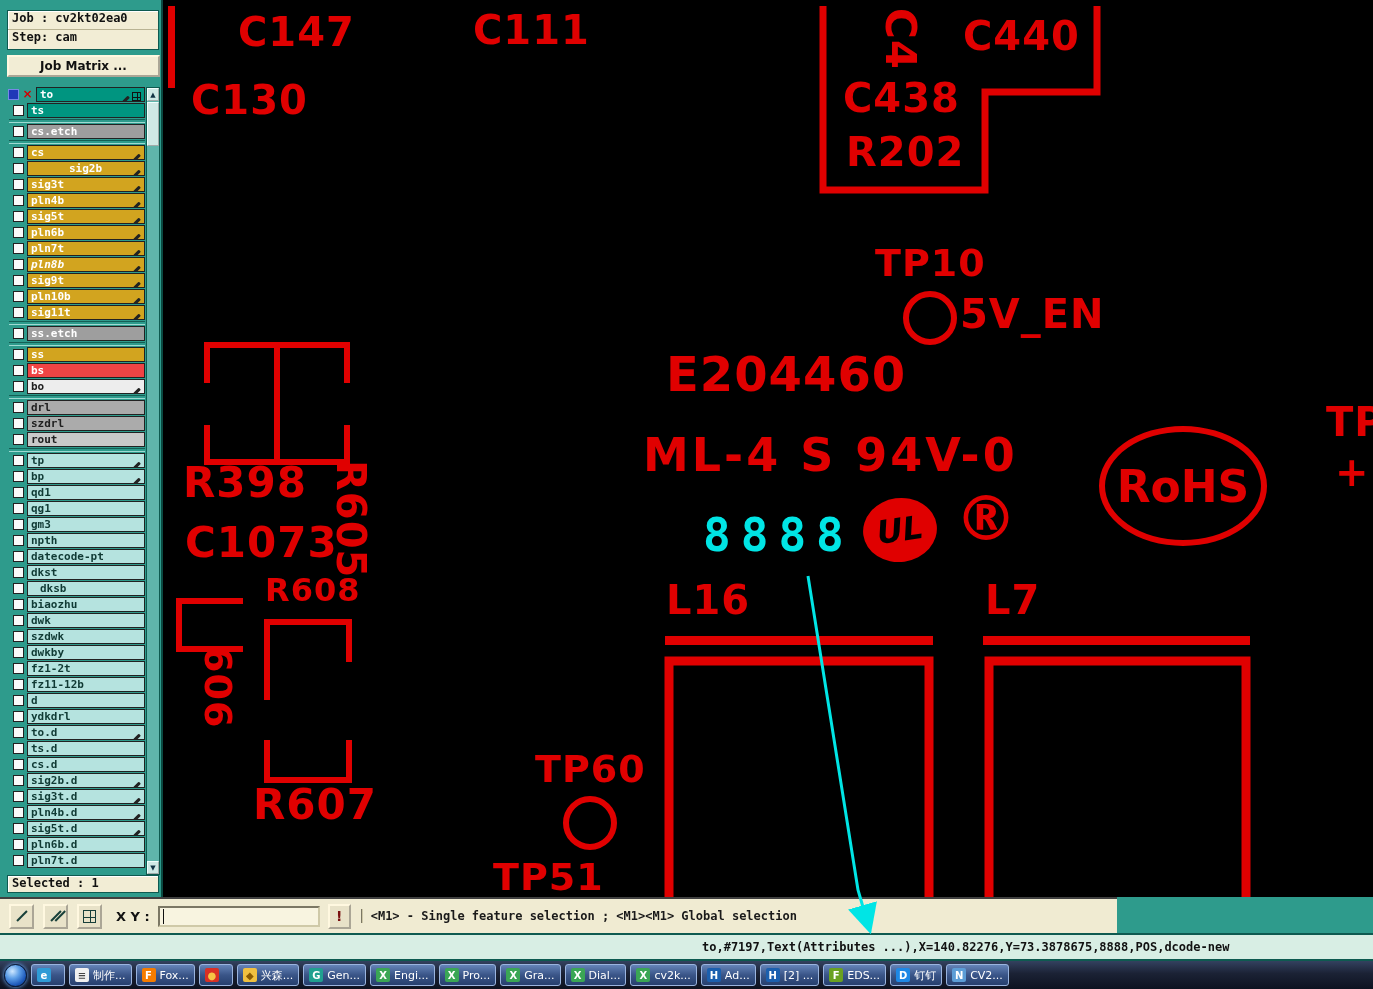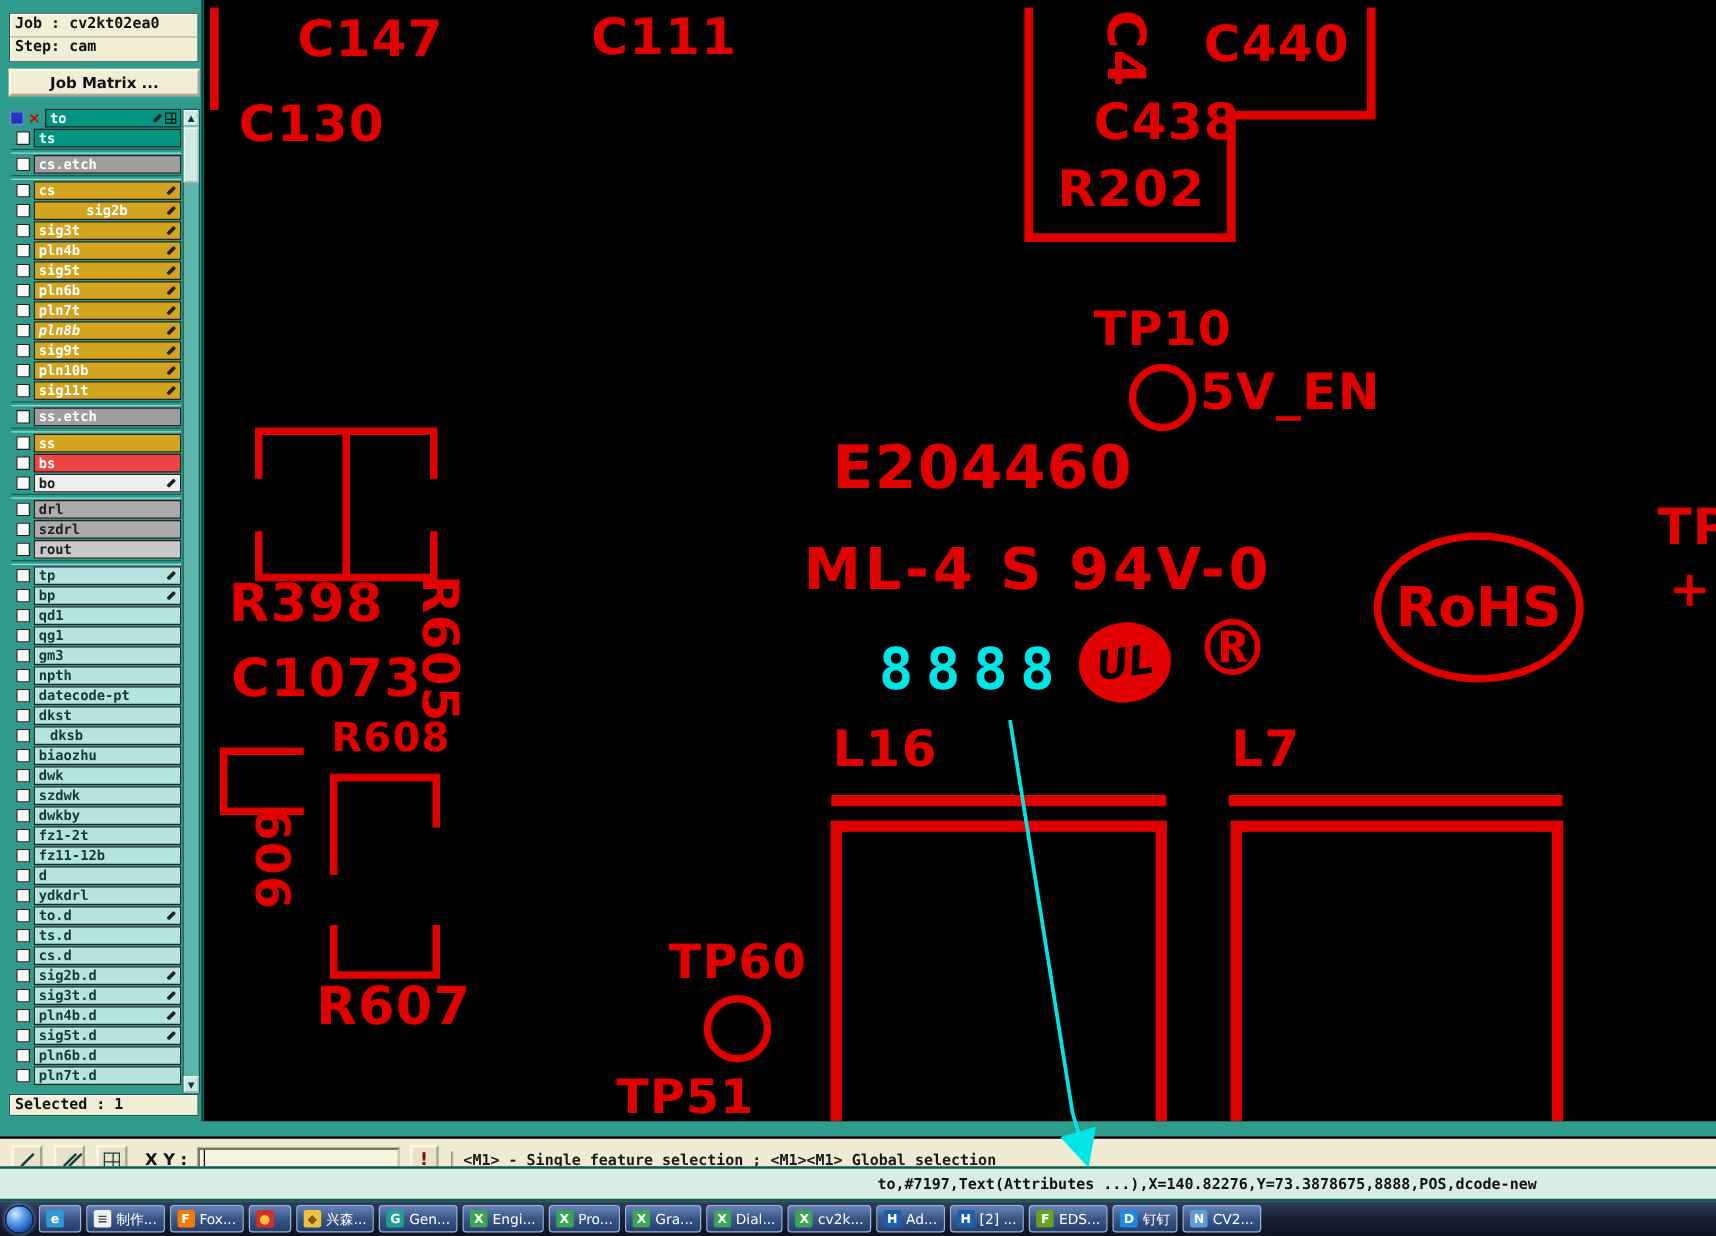--- a/index.html
+++ b/index.html
@@ -11,21 +11,21 @@
   .job-box { position:absolute; left:7px; top:10px; width:152px; background:#F2EDD5; border:1px solid #0E5A50; box-shadow:inset 1px 1px 0 #FFFFFF; }
   .job-line { height:19px; line-height:19px; padding:0 4px; font:bold 12px "DejaVu Sans Mono",monospace; color:#111; border-bottom:1px solid #B9B393; white-space:nowrap; overflow:hidden; }
   .job-line:last-child { border-bottom:none; }
   .job-matrix-btn { position:absolute; left:7px; top:55px; width:153px; height:22px; background:#F2EDD5; border:2px outset #FFF8E0; font:bold 12px "DejaVu Sans",sans-serif; color:#111; text-align:center; cursor:pointer; }
 
   .layer-list { position:absolute; left:7px; top:87px; width:138px; height:788px; overflow:hidden; }
   .layer-row { display:flex; align-items:center; height:15px; margin-bottom:1px; gap:3px; }
   .checkbox { width:11px; height:11px; background:#FAFAFA; border:1px solid #222; flex:0 0 auto; margin-left:6px; }
   .blue-square { width:11px; height:11px; background:#2038B8; border:1px solid #7688E8; flex:0 0 auto; margin-left:1px; }
   .red-flag { color:#D00000; font-weight:bold; font-size:12px; width:11px; line-height:11px; text-align:center; flex:0 0 auto; }
-  .layer-cell { flex:1; height:15px; border:1px solid #222; display:flex; align-items:center; gap:2px; padding:0 3px; font:bold 11px "DejaVu Sans Mono",monospace; overflow:hidden; }
+  .layer-cell { flex:1; height:15px; border:1px solid #222; display:flex; align-items:flex-end; gap:2px; padding:0 3px; font:bold 11px "DejaVu Sans Mono",monospace; overflow:hidden; }
   .layer-label { flex:1; white-space:nowrap; overflow:hidden; }
   .pencil-icon { width:8px; height:3px; background:#222; transform:rotate(-45deg); border-radius:1px; flex:0 0 auto; }
   .mini-grid { width:9px; height:9px; border:1px solid #111; flex:0 0 auto;
     background-image:linear-gradient(#111,#111),linear-gradient(#111,#111);
     background-size:1px 9px,9px 1px; background-position:4px 0,0 4px; background-repeat:no-repeat; }
   .layer-sep { height:4px; border-top:1px solid #145F55; border-bottom:1px solid #9FDAD2; margin-bottom:1px; margin-left:2px; }
 
   .scrollbar { position:absolute; left:146px; top:87px; width:14px; height:788px; background:#5FB5AB; border:1px solid #0E5A50; }
   .sb-btn { position:absolute; left:0; width:12px; height:13px; background:#CFE9E5; border:1px outset #EFFFFC; font-size:7px; color:#134; text-align:center; line-height:12px; cursor:pointer; }
   .sb-top { top:0; } .sb-bottom { bottom:0; }
@@ -40,21 +40,21 @@
   .skv { writing-mode:vertical-rl; }
   .seg { color:#00E5E5; font-family:"DejaVu Sans Mono",monospace; font-weight:bold; font-size:46px; letter-spacing:10px; }
   .ul-mark { position:absolute; left:700px; top:498px; width:74px; height:64px; background:#E00000; border-radius:50%; display:flex; align-items:center; justify-content:center; transform:rotate(-8deg); }
   .ul-mark span { color:#000; font-weight:bold; font-style:italic; font-size:32px; font-family:"DejaVu Sans",sans-serif; }
   .rohs-oval { position:absolute; left:936px; top:426px; width:168px; height:120px; border:6px solid #E00000; border-radius:50%; display:flex; align-items:center; justify-content:center; }
   .rohs-oval span { color:#E00000; font-weight:bold; font-size:44px; font-family:"DejaVu Sans",sans-serif; }
 
   .overlay { position:absolute; left:0; top:0; z-index:60; pointer-events:none; }
 
   
-  .command-bar { position:absolute; left:0; top:897px; width:1373px; height:36px; background:#F0EBD2; border-top:2px solid #000000; display:flex; align-items:center; z-index:2;margin-top:12px; }
+  .command-bar { position:absolute; left:0; top:897px; width:1117px; height:36px; background:#F0EBD2; border-top:2px solid #404040; display:flex; align-items:center; z-index:2; }
   .tool-btn { width:25px; height:25px; margin-left:9px; background:#E8E2C8; border:2px outset #FFF8E0; display:flex; align-items:center; justify-content:center; cursor:pointer; }
   .diag { display:inline-block; width:14px; height:2px; background:#173F39; transform:rotate(-45deg); }
   .diag2 { box-shadow:3px 3px 0 #173F39; }
   .gridico { display:inline-block; width:13px; height:13px; border:1px solid #173F39;
     background-image:linear-gradient(#173F39,#173F39),linear-gradient(#173F39,#173F39);
     background-size:1px 13px,13px 1px; background-position:6px 0,0 6px; background-repeat:no-repeat; }
   .xy-label { margin-left:14px; font:bold 13px "DejaVu Sans",sans-serif; color:#111; }
   .coord-wrap { position:relative; margin-left:8px; }
   .coord-input { width:162px; height:21px; background:#F8F4E0; border:2px inset #CFC9A8; font:13px "DejaVu Sans Mono",monospace; padding:0 3px; }
   .caret { position:absolute; left:5px; top:3px; width:1px; height:15px; background:#111; }
@@ -446,21 +446,21 @@
     <path d="M80,601 H16 V649 H80" fill="none" stroke="#E00000" stroke-width="6"></path>
     <path d="M104,700 V622 H186 V662" fill="none" stroke="#E00000" stroke-width="6"></path>
     <path d="M104,740 V780 H186 V740" fill="none" stroke="#E00000" stroke-width="6"></path>
   </svg>
 
   <div class="sk" style="left:75px;top:12px">C147</div>
   <div class="sk" style="left:310px;top:10px">C111</div>
   <div class="sk" style="left:28px;top:80px">C130</div>
   <div class="sk skv" style="left:716px;top:8px;font-size:42px">C4</div>
   <div class="sk" style="left:800px;top:16px">C440</div>
-  <div class="sk" style="left:712px;top:78px">C438</div>
+  <div class="sk" style="left:680px;top:78px">C438</div>
   <div class="sk" style="left:683px;top:132px">R202</div>
   <div class="sk" style="left:712px;top:244px;font-size:38px">TP10</div>
   <div class="sk" style="left:797px;top:294px">5V_EN</div>
   <div class="sk" style="left:503px;top:350px;font-size:48px">E204460</div>
   <div class="sk" style="left:480px;top:432px;font-size:46px;letter-spacing:3px">ML-4 S 94V-0</div>
   <div class="seg" style="position:absolute;left:540px;top:508px">8888</div>
   <div class="ul-mark">
       <span>UL</span>
     </div>
   <div class="sk" style="left:792px;top:488px;font-size:62px">®</div>

